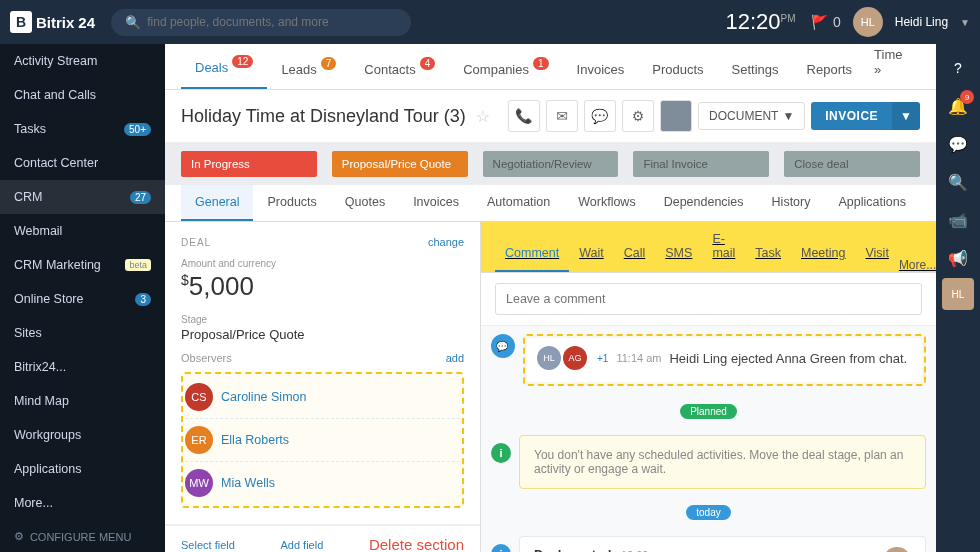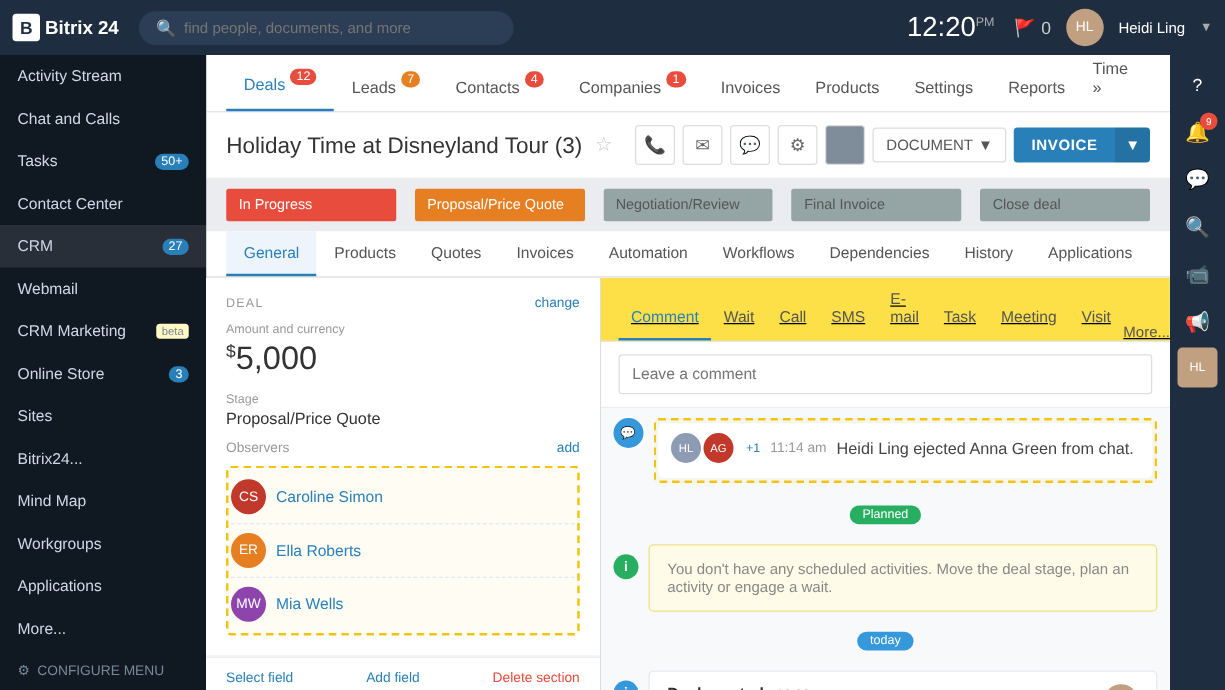--- a/index.html
+++ b/index.html
@@ -79,21 +79,21 @@
     .deal-stage-label { font-size: 10px; color: #999; margin-bottom: 2px; margin-top: 12px; }
     .deal-stage-value { font-size: 13px; color: #333; margin-bottom: 10px; }
     .observers-header { display: flex; justify-content: space-between; align-items: center; font-size: 11px; color: #999; margin-bottom: 8px; }
     .observers-header a { color: #2980b9; text-decoration: none; font-size: 11px; }
     .observer-item { display: flex; align-items: center; gap: 8px; padding: 7px 0; border-bottom: 1px dashed #e0e8f5; }
     .observer-item:last-child { border-bottom: none; }
     .observer-avatar { width: 28px; height: 28px; border-radius: 50%; display: flex; align-items: center; justify-content: center; font-size: 11px; color: #fff; flex-shrink: 0; }
     .observer-name { font-size: 12.5px; color: #2980b9; }
     .deal-footer { display: flex; justify-content: space-between; align-items: center; padding: 10px 16px; background: #fff; border-top: 1px solid #eee; }
     .deal-footer a { color: #2980b9; font-size: 11px; text-decoration: none; }
-    .deal-footer-delete { color: #e74c3c; font-size: 11px; cursor: pointer; }
+    .deal-footer-delete { color: #e74c3c; font-size: 15px; cursor: pointer; }
 
     
     .dashed-selection { border: 2px dashed #f1c40f; border-radius: 4px; padding: 2px; margin: 2px 0; background: rgba(241,196,15,0.05); }
 
     
     .right-panel { flex: 1; background: #f8f9fa; overflow-y: auto; padding: 0; }
     .activity-tabs { background: #fde047; border-bottom: 1px solid #ddd; padding: 0 14px; display: flex; align-items: flex-end; text-decoration: underline; }
     .activity-tab { padding: 10px 10px; font-size: 12.5px; color: #555; cursor: pointer; border-bottom: 2px solid transparent; }
     .activity-tab.active { color: #2980b9; border-bottom: 2px solid #2980b9; }
     .activity-tab-more { margin-left: auto; color: #555; font-size: 12px; cursor: pointer; }

